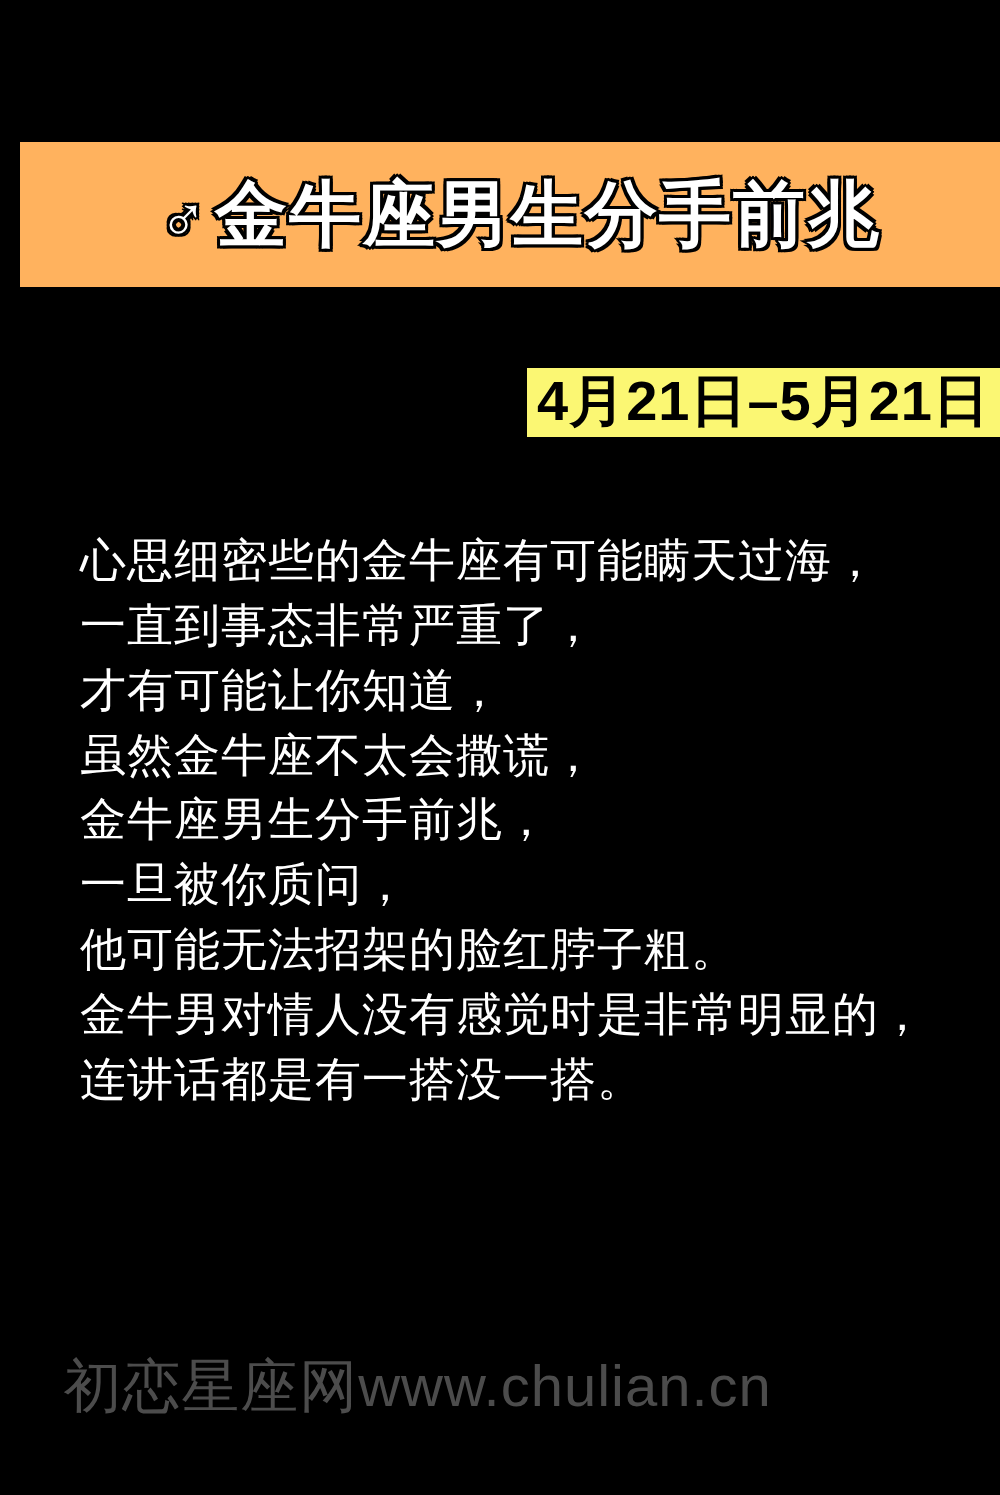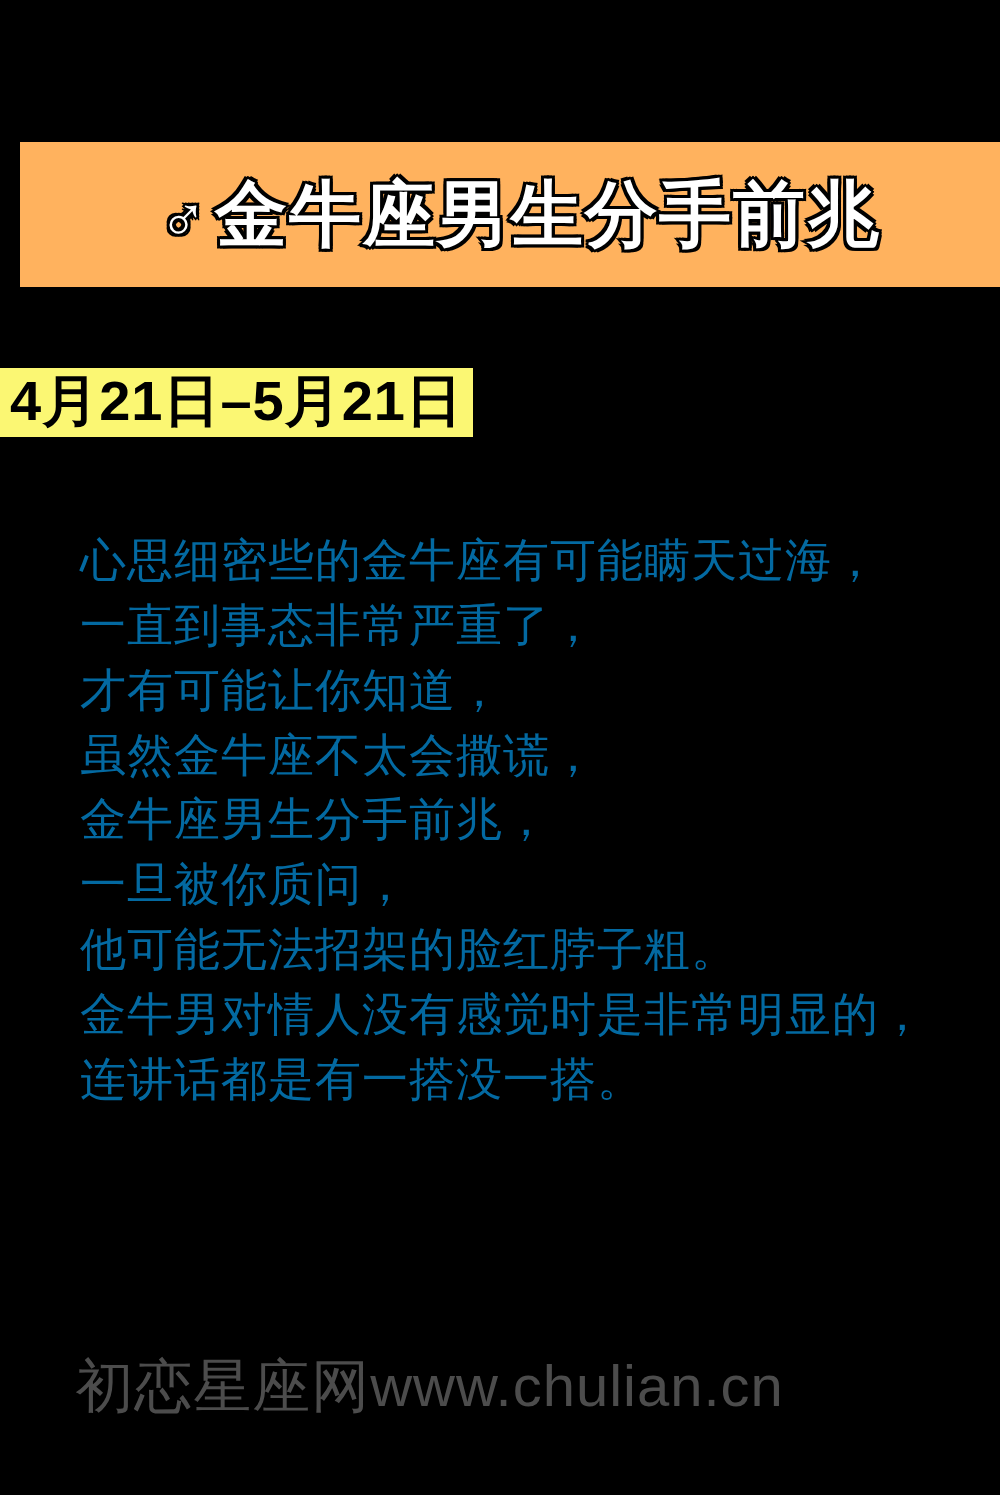--- a/index.html
+++ b/index.html
@@ -53,61 +53,60 @@
     margin-right: 6px;
     display: inline-block;
   }
 
   
   .date-wrap {
     position: absolute;
     top: 368px;
     left: 0;
     width: 1000px;
-    text-align: left;
+    text-align: right;
   }
   .date-text {
     display: inline-block;
     background: #fbf773;
     color: #000000;
     font-size: 56px;
     font-weight: 600;
     line-height: 1.12;
     padding: 2px 10px 4px 10px;
     letter-spacing: 1px;
   }
 
   
   .body-copy {
     position: absolute;
     top: 528px;
     left: 80px;
     width: 860px;
-    color: #0369a1;
+    color: #ffffff;
     font-size: 46px;
     line-height: 1.41;
     letter-spacing: 1px;
   }
   .body-line {
     white-space: nowrap;
   }
 
   
   .watermark {
     position: absolute;
     top: 1348px;
     left: 0;
     width: 835px;
     text-align: center;
     color: #5a5a5a;
     font-size: 58px;
     letter-spacing: 1px;
     white-space: nowrap;
     opacity: 0.85;
-    padding-left: 12px;
   }
   .watermark .wm-cn { }
   .watermark .wm-url { }
 </style>
 </head>
 <body>
 
 <div class="poster">
 
   <div class="title-band">

